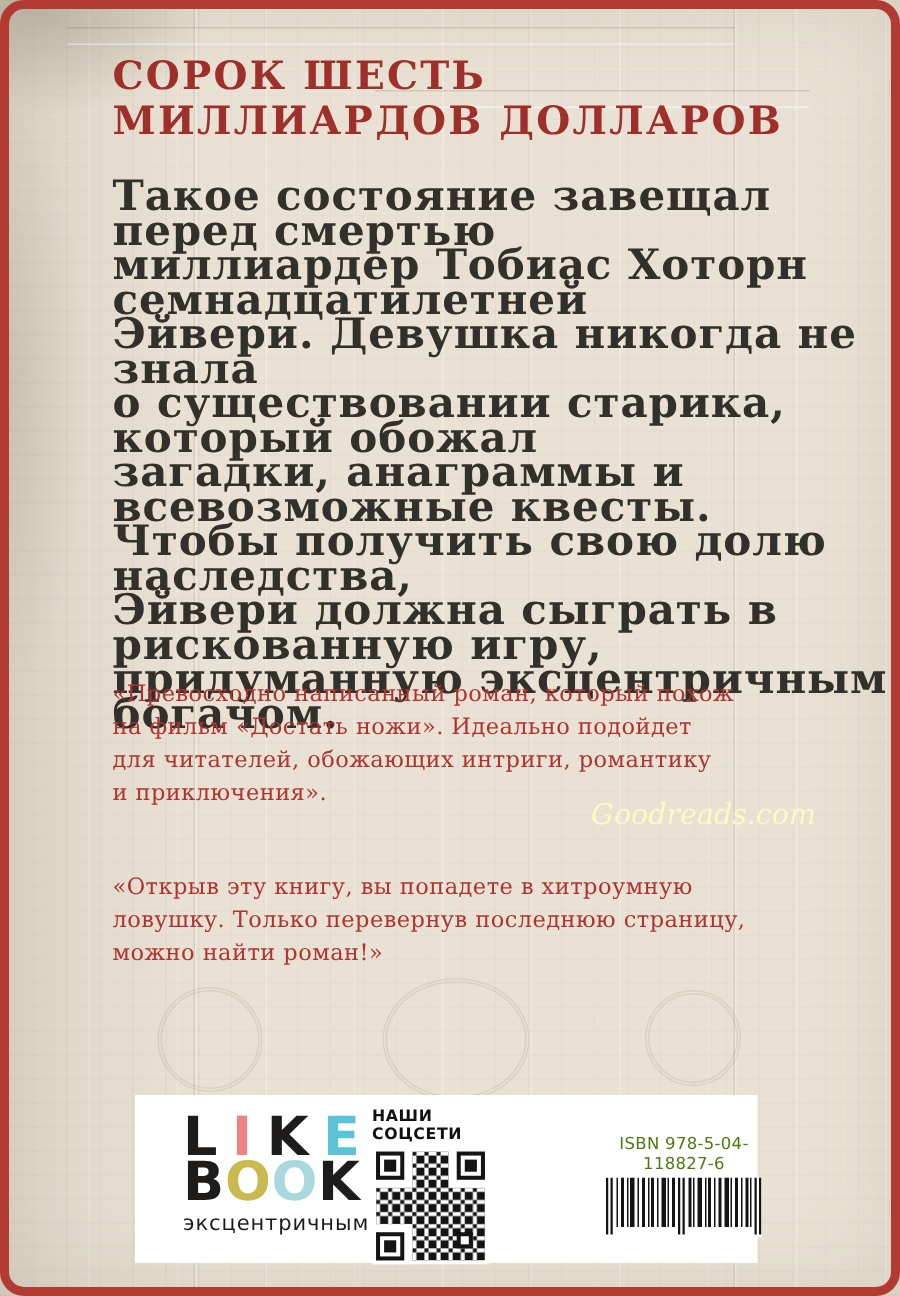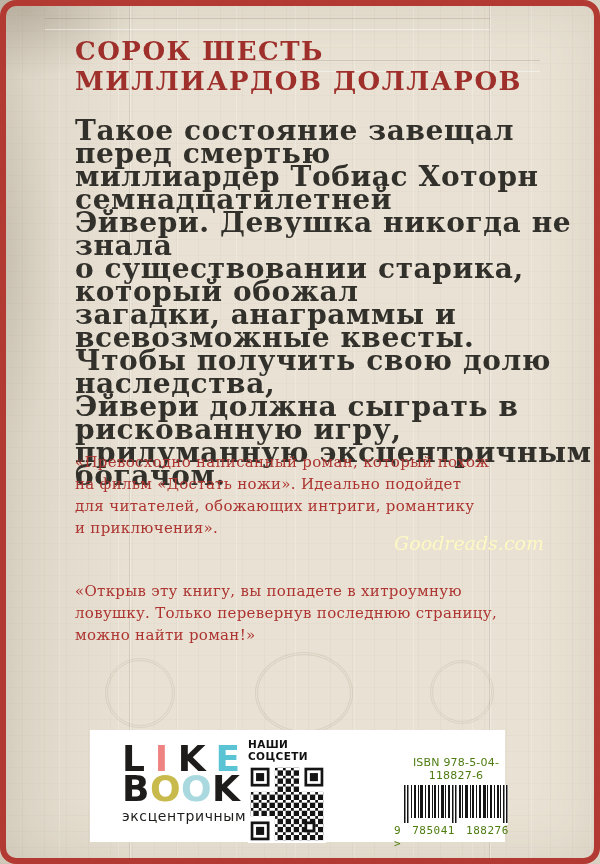--- a/index.html
+++ b/index.html
@@ -170,18 +170,17 @@
             <rect x="79" y="0" width="3" height="33"></rect>
           <rect x="83" y="0" width="1" height="33"></rect>
             <rect x="86" y="0" width="2" height="33"></rect>
           <rect x="90" y="0" width="1" height="33"></rect>
             <rect x="93" y="0" width="2" height="33"></rect>
           <rect x="96" y="0" width="1" height="33"></rect>
           <rect x="99" y="0" width="1.5" height="38"></rect>
             <rect x="102" y="0" width="1.5" height="38"></rect>
         </g>
       </svg>
-      <div class="barcode-digits">9 785041 188276 &gt;</div>
     </div>
   </div>
 
   <div class="red-frame"></div>
 </div>
 
 </body></html>

